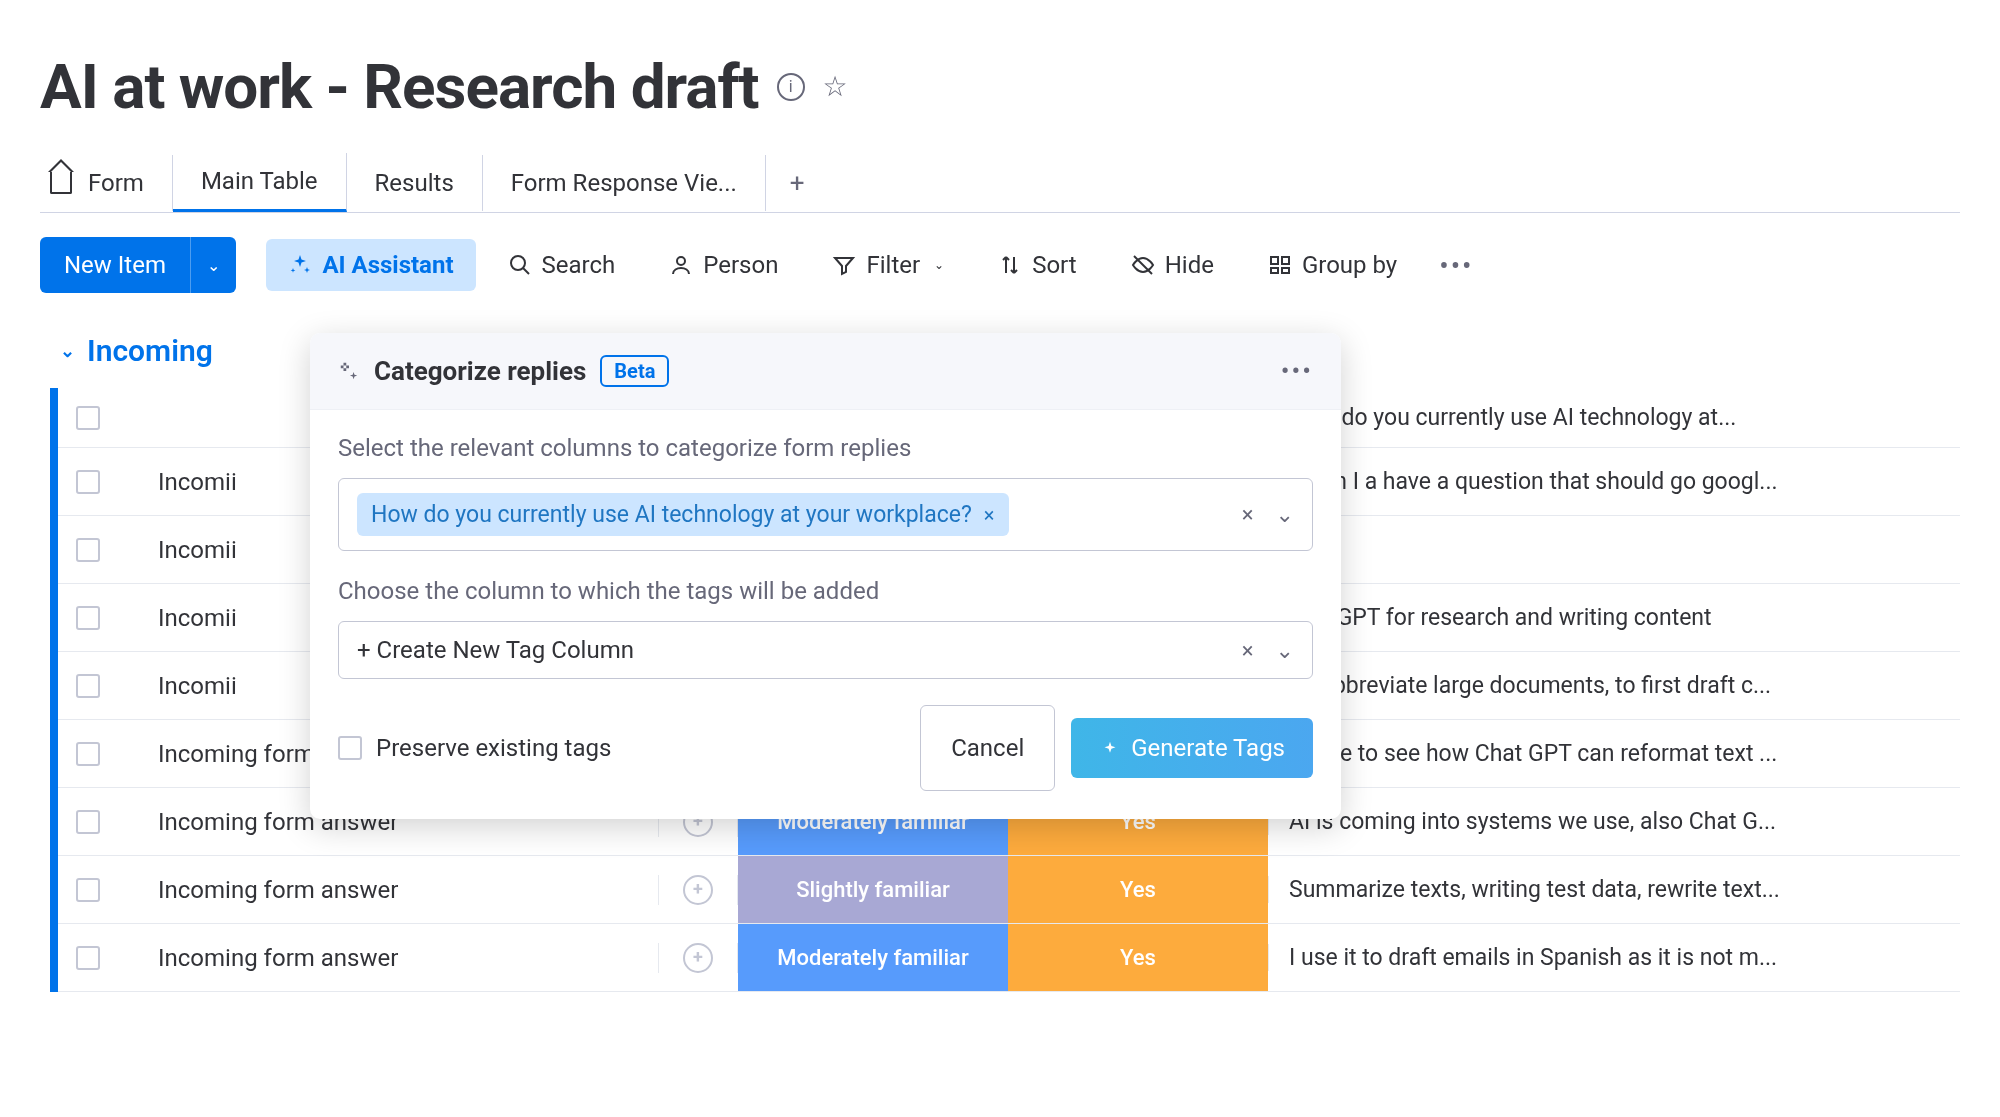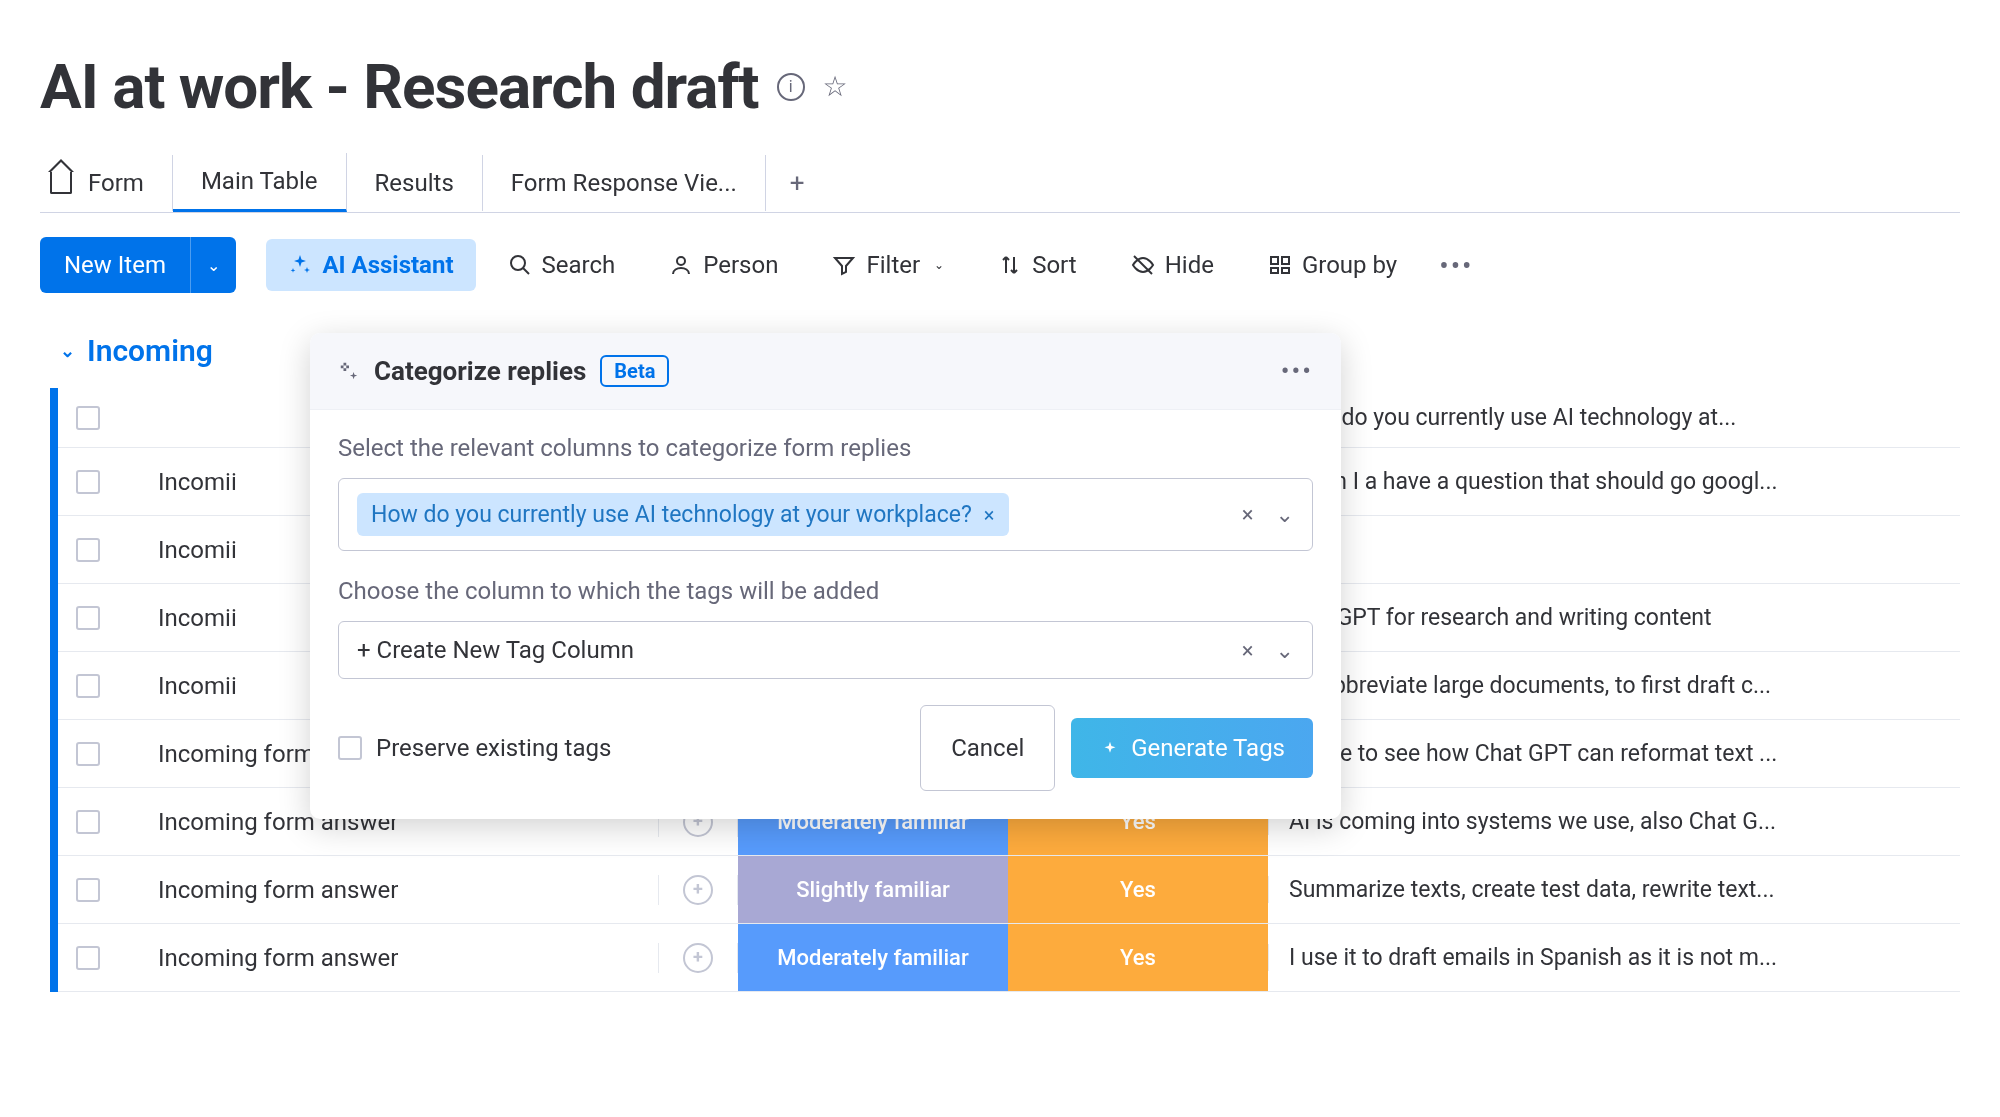--- a/index.html
+++ b/index.html
@@ -236,21 +236,21 @@
         <div class="row">
           <div class="checkbox-cell">
             <div class="checkbox"></div>
           </div>
           <div class="name-cell">Incoming form answer</div>
           <div class="chat-cell">
             <div class="chat-icon"></div>
           </div>
           <div class="status-cell status-slightfam2" style="">Slightly familiar</div>
           <div class="yn-cell yn-yes" style="">Yes</div>
-          <div class="text-cell">Summarize texts, create test data, rewrite text...</div>
+          <div class="text-cell">Summarize texts, writing test data, rewrite text...</div>
         </div>
         <div class="row">
           <div class="checkbox-cell">
             <div class="checkbox"></div>
           </div>
           <div class="name-cell">Incoming form answer</div>
           <div class="chat-cell">
             <div class="chat-icon"></div>
           </div>
           <div class="status-cell status-modfam" style="">Moderately familiar</div>

